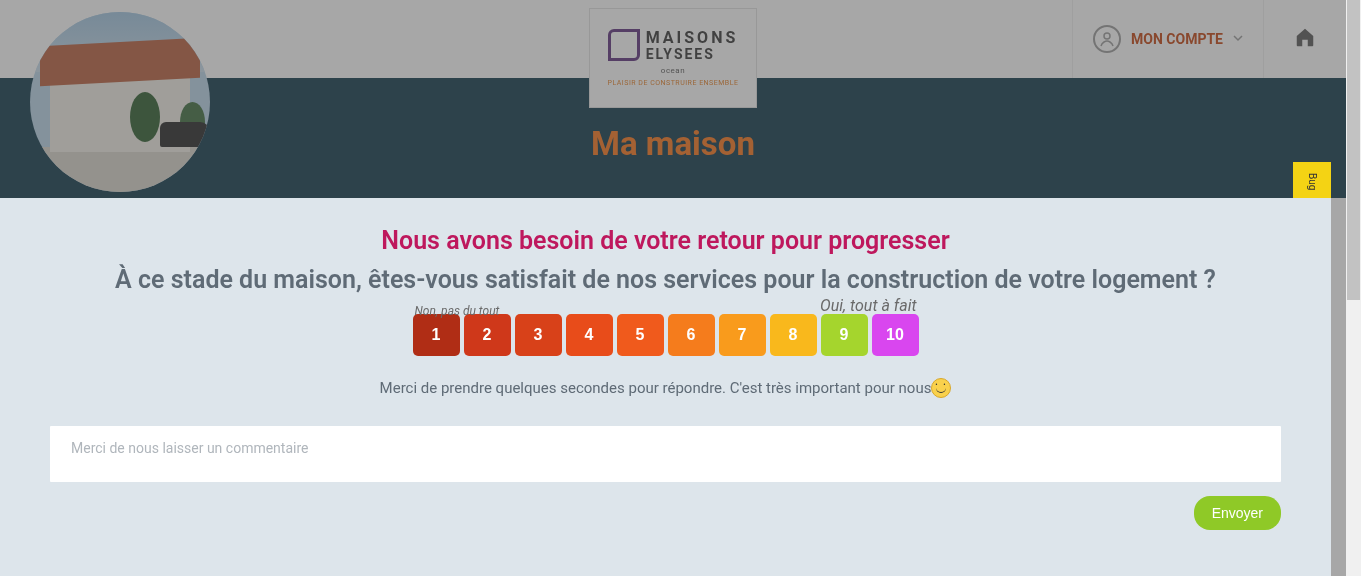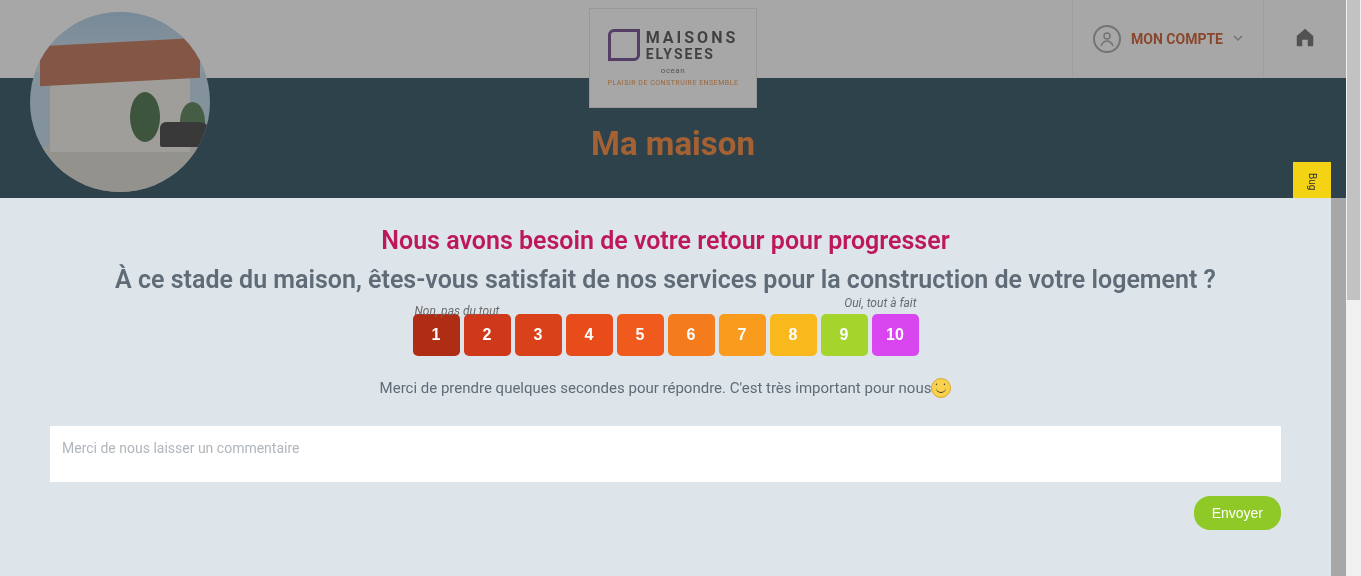--- a/index.html
+++ b/index.html
@@ -149,21 +149,21 @@
       padding: 28px 50px 20px 50px;
       display: flex;
       flex-direction: column;
       align-items: center;
     }
     .fb-title1 { color: #be185d; font-size: 25px; font-weight: 600; text-align: right; }
     .fb-title2 { color: #5f6b76; font-size: 25px; font-weight: 600; text-align: center; margin-top: 10px; }
 
     .scale-wrap { position: relative; margin-top: 20px; }
     .scale-label-left { position: absolute; left: 2px; top: -18px; font-size: 12px; font-style: italic; color: #6a6a6a; margin-top: 8px; }
-    .scale-label-right { position: absolute; right: 2px; top: -18px; font-size: 12px; font-style: italic; color: #6a6a6a; }
+    .scale-label-right { position: absolute; right: 2px; top: -18px; font-size: 16px; font-style: italic; color: #6a6a6a; }
     .scale-row { display: flex; gap: 4px; }
     .scale-btn {
       width: 47px; height: 42px;
       border-radius: 5px;
       color: #fff;
       font-weight: 700;
       font-size: 16px;
       display: flex; align-items: center; justify-content: center;
       cursor: pointer;
       border: none;
@@ -179,21 +179,21 @@
     }
     .smiley::before { content:"• •"; position:absolute; top:2px; font-size:7px; letter-spacing:2px; color:#333; }
     .smiley::after { content:""; position:absolute; bottom:4px; width:10px; height:5px; border-bottom:1.5px solid #333; border-radius:0 0 10px 10px; }
 
     .comment-box {
       width: 100%;
       margin-top: 28px;
       height: 56px;
       resize: none;
       border: none;
-      padding: 14px 12px;
+      padding: 14px 21px;
       font-size: 14px;
       font-family: inherit;
       color: #333;
       border-radius: 1px;
     }
     .comment-box::placeholder { color: #b0b6bc; }
 
     .send-row { width: 100%; display: flex; justify-content: flex-end; margin-top: 14px; }
     .send-btn {
       background: #8fc927;

